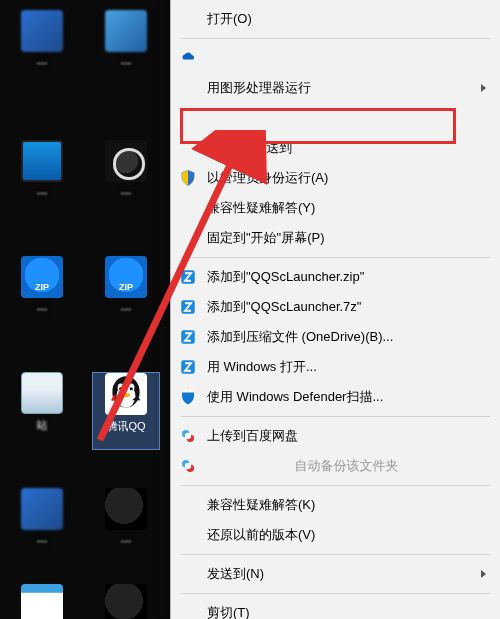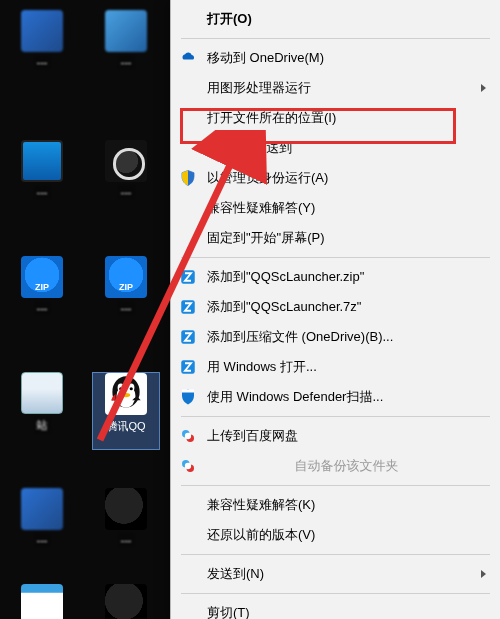--- a/index.html
+++ b/index.html
@@ -227,39 +227,37 @@
         <div class="thumb foldico"></div>
       </div>
     <div class="dicon" style="top:584px;left:92px">
         <div class="thumb blackcirc"></div>
       </div>
   </div>
 
   <div class="ctxmenu">
     <div class="mitem">
       <div class="icn"></div>
-        <span class="txt" style="font-weight:bold">打开(O)</span>
+        <span class="txt" style="font-weight:normal">打开(O)</span>
     </div>
     <div class="sep"></div>
     <div class="mitem">
       <div class="icn">
           <svg class="svgicon" viewBox="0 0 24 24">
             <path fill="#0a64c2" d="M6 14a4 4 0 0 1 2-7 5 5 0 0 1 9 1 3.5 3.5 0 0 1 2 6H6z"></path>
           </svg>
         </div>
-      <span class="txt">移动到 OneDrive(M)</span>
     </div>
     <div class="mitem">
       <div class="icn"></div>
         <span class="txt">用图形处理器运行</span>
         <div class="arrow"></div>
     </div>
     <div class="mitem">
       <div class="icn"></div>
-        <span class="txt">打开文件所在的位置(I)</span>
     </div>
     <div class="mitem">
       <div class="icn"></div>
         <span class="txt">通过QQ发送到</span>
     </div>
     <div class="mitem">
       <div class="icn">
           <svg class="svgicon" viewBox="0 0 24 24">
             <path d="M12 2l8 3v5c0 6-4 10-8 12C8 20 4 16 4 10V5z" fill="#fff" stroke="#2a70c8"></path>
             <path d="M12 2l8 3v5c0 6-4 10-8 12V2z" fill="#2a70c8"></path>

